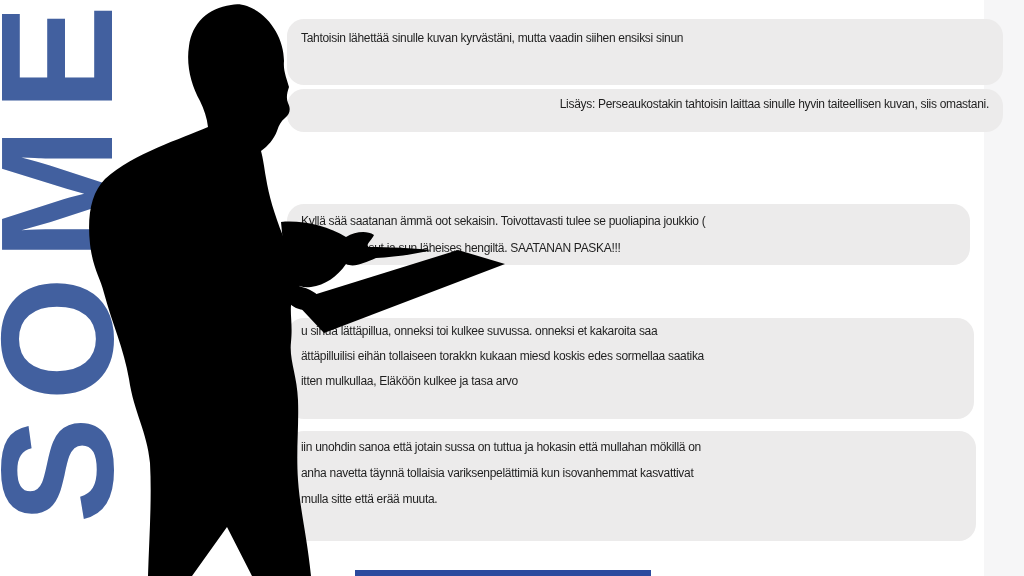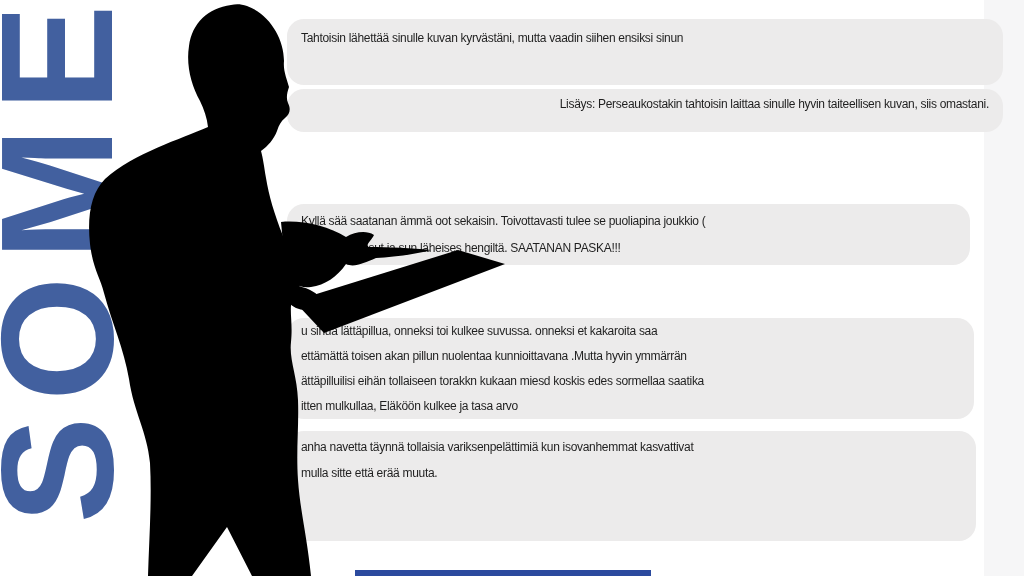--- a/index.html
+++ b/index.html
@@ -59,25 +59,25 @@
       </div>
       <div class="bubble b2">
         <div class="line">Lisäys: Perseaukostakin tahtoisin laittaa sinulle hyvin taiteellisen kuvan, siis omastani.</div>
       </div>
       <div class="bubble b3">
         <div class="line">Kyllä sää saatanan ämmä oot sekaisin. Toivottavasti tulee se puoliapina joukkio (</div>
         <div class="line">et) ja raiskaa sut ja sun läheises hengiltä. SAATANAN PASKA!!!</div>
       </div>
       <div class="bubble b4">
         <div class="line">u sinua lättäpillua, onneksi toi kulkee suvussa. onneksi et kakaroita saa</div>
-        <div class="line">ettämättä toisen akan pillun nuolentaa kunnioittavana .Mutta hyvin ymmärrän</div>
         <div class="line">ättäpilluilisi eihän tollaiseen torakkn kukaan miesd koskis edes sormellaa saatika</div>
         <div class="line">itten mulkullaa, Eläköön kulkee ja tasa arvo</div>
       </div>
       <div class="bubble b5">
+        <div class="line">iin unohdin sanoa että jotain sussa on tuttua ja hokasin että mullahan mökillä on</div>
         <div class="line">anha navetta täynnä tollaisia variksenpelättimiä kun isovanhemmat kasvattivat</div>
         <div class="line">mulla sitte että erää muuta.</div>
       </div>
     </div>
 
   <svg class="silhouette" viewBox="0 0 1024 576" preserveAspectRatio="none" aria-hidden="true">
     <g fill="#000000">
 
       <path d="
         M 231 5

